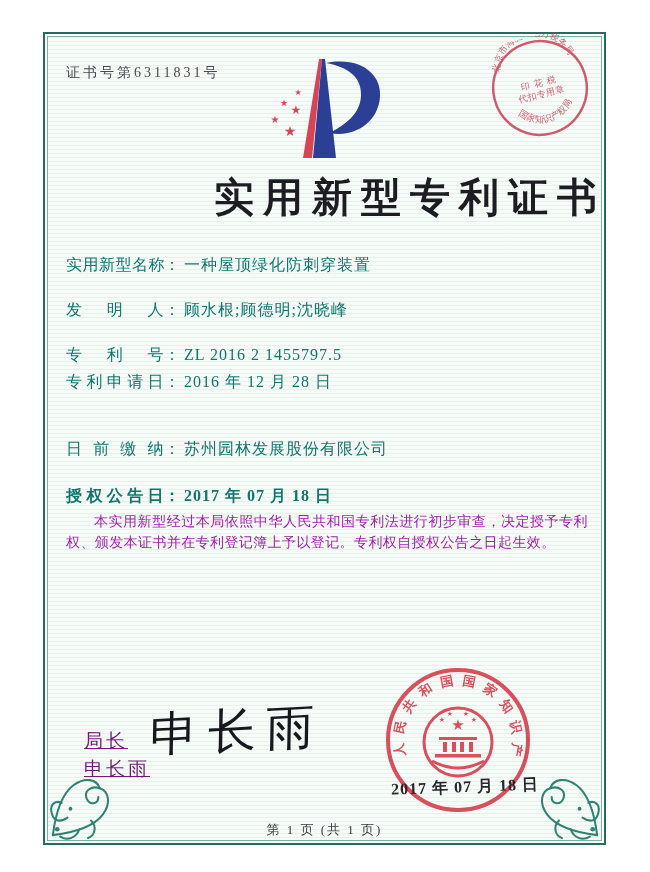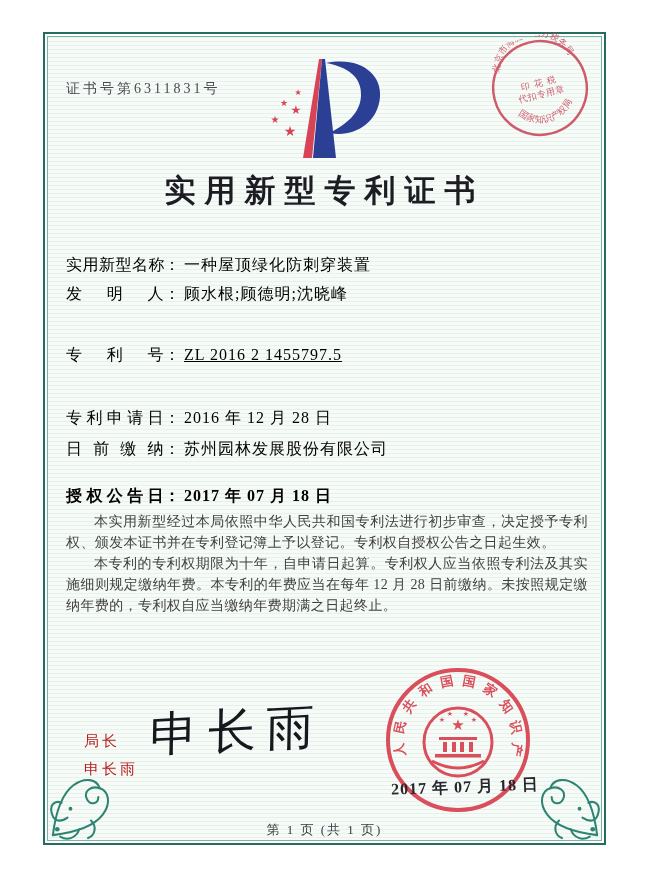--- a/index.html
+++ b/index.html
@@ -19,55 +19,55 @@
     background:
       repeating-linear-gradient(to bottom,
         rgba(124,178,158,0.13) 0 1px, rgba(255,255,255,0) 1px 4px),
       #f7fbf8;
   }
   .corner-ornament { position:absolute; width:88px; height:88px; color:#2e8372; }
   .corner-ornament.bl { left:47px; bottom:31px; }
   .corner-ornament.br { right:47px; bottom:31px; transform:scaleX(-1); }
 
   .cert-no {
-    position:absolute; left:66px; top:80px; font-size:14px; color:#4a4a50;
+    position:absolute; left:66px; top:64px; font-size:14px; color:#4a4a50;
     letter-spacing:3px; white-space:nowrap;
   }
   .logo { position:absolute; left:262px; top:54px; width:130px; height:110px; }
 
   .tax-stamp {
     position:absolute; left:488px; top:36px; width:104px; height:104px;
     transform:rotate(-14deg); opacity:0.88;
   }
 
   .title {
-    position:absolute; left:43px; top:170px; width:563px; text-align:center;
-    font-size:31px; font-weight:600; letter-spacing:9px; color:#1c1c22;
+    position:absolute; left:43px; top:170px; width:563px; text-align:right;
+    font-size:40px; font-weight:600; letter-spacing:9px; color:#1c1c22;
     white-space:nowrap;
   }
 
   .fields { position:absolute; left:66px; top:0; width:524px; }
-  .field { position:absolute; left:0; width:524px; font-size:16px; color:#000000; white-space:nowrap; }
-  .f0 { top:255px; } .f1 { top:284px; } .f2 { top:345px;text-decoration:underline; }
-  .f3 { top:408px; } .f4 { top:439px; } .f5 { top:486px;font-weight:bold; }
+  .field { position:absolute; left:0; width:524px; font-size:16px; color:#0f766e; white-space:nowrap; }
+  .f0 { top:255px; } .f1 { top:300px; } .f2 { top:345px; }
+  .f3 { top:372px; } .f4 { top:439px; } .f5 { top:486px;font-weight:bold; }
   .flabel {
     display:inline-block; width:98px; text-align:justify; text-align-last:justify;
     letter-spacing:0.5px;
   }
   .fcolon { display:inline-block; margin-right:4px; }
   .fvalue { letter-spacing:1px; }
 
   .body-text { position:absolute; left:66px; top:511px; width:522px; }
   .body-text p {
     font-size:14px; line-height:21px; text-indent:2em; text-align:justify;
-    color:#404040; letter-spacing:0.4px;
-  }
-
-  .director { position:absolute; left:84px; top:727px; font-size:15px;
-    color:#b91c1c; letter-spacing:3px; line-height:28px; }
+    color:#a21caf; letter-spacing:0.4px;
+  }
+
+  .director { position:absolute; left:84px; top:727px; font-size:19px;
+    color:#701a75; letter-spacing:3px; line-height:28px;text-decoration:underline; }
   .autograph {
     position:absolute; left:150px; top:698px; width:210px; font-size:48px;
     color:#17171e; letter-spacing:10px; transform:rotate(-3deg) skewX(-4deg);
     font-weight:300; white-space:nowrap;
   }
 
   .seal { position:absolute; left:382px; top:664px; width:152px; height:152px; opacity:0.92; }
   .seal-date {
     position:absolute; left:391px; top:777px; font-size:16px; font-weight:600;
     color:#26262c; letter-spacing:1px; transform:rotate(-2deg); white-space:nowrap;
@@ -161,21 +161,20 @@
     <div class="field f4">
       <span class="flabel">日前缴纳</span><span class="fcolon">：</span><span class="fvalue">苏州园林发展股份有限公司</span>
     </div>
     <div class="field f5">
       <span class="flabel">授权公告日</span><span class="fcolon">：</span><span class="fvalue">2017 年 07 月 18 日</span>
     </div>
   </div>
 
   <div class="body-text">
     <p>本实用新型经过本局依照中华人民共和国专利法进行初步审查，决定授予专利权、颁发本证书并在专利登记簿上予以登记。专利权自授权公告之日起生效。</p>
-    <p>本专利的专利权期限为十年，自申请日起算。专利权人应当依照专利法及其实施细则规定缴纳年费。本专利的年费应当在每年 12 月 28 日前缴纳。未按照规定缴纳年费的，专利权自应当缴纳年费期满之日起终止。</p>
   </div>
 
   <div class="director">
     <div>局长</div>
     <div>申长雨</div>
   </div>
 
   <div class="autograph">申长雨</div>
 
   <svg class="seal" viewBox="0 0 152 152">

